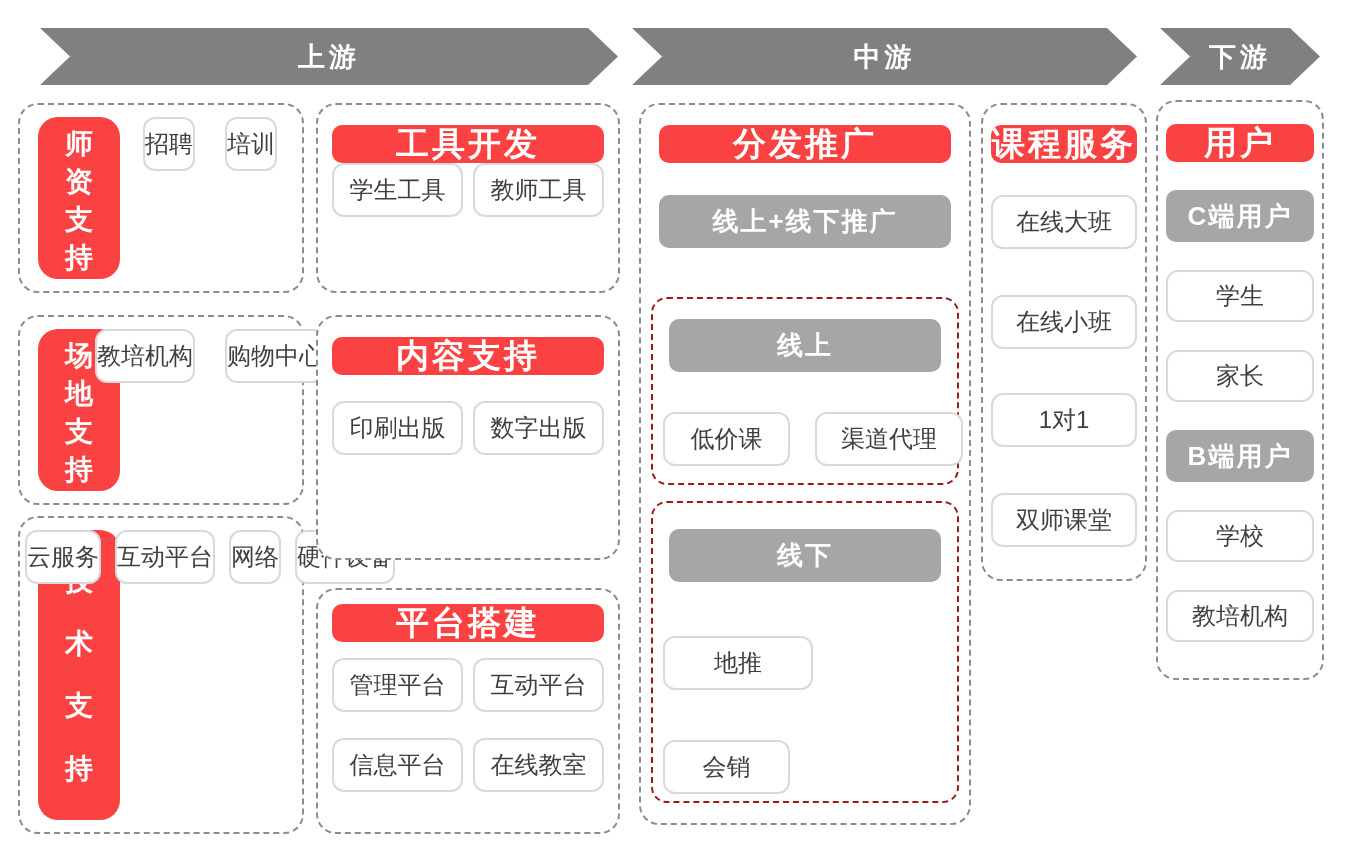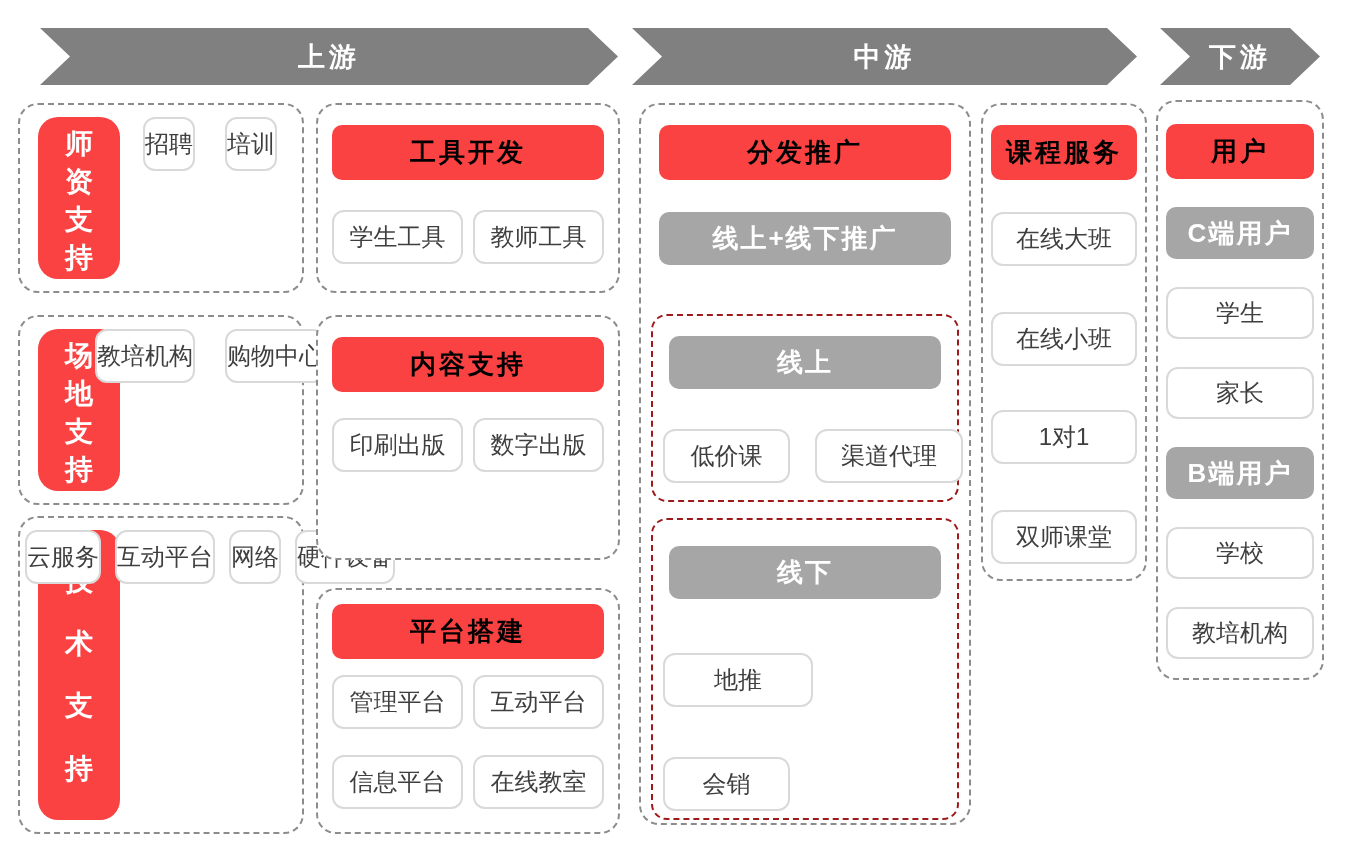--- a/index.html
+++ b/index.html
@@ -70,26 +70,26 @@
     color: var(--box-text, #3F3F3F);
     font-size: 24px;
     display: flex;
     align-items: center;
     justify-content: center;
     box-sizing: border-box;
     flex: none;
   }
 
   .rhead {
-    height: 55px;
+    height: 38px;
     background: var(--accent-red, #FA4242);
     border-radius: 10px;
-    color: #000000;
-    font-weight: bold;
-    font-size: 26px;
+    color: #ffffff;
+    font-weight: bold;
+    font-size: 33px;
     letter-spacing: 3px;
     display: flex;
     align-items: center;
     justify-content: center;
     flex: none;
   }
   .gpill {
     height: 53px;
     background: var(--pill-gray, #A6A6A6);
     border-radius: 10px;
@@ -162,21 +162,21 @@
     <div class="vitems tight">
       <div class="box">云服务</div>
       <div class="box">互动平台</div>
       <div class="box">网络</div>
       <div class="box">硬件设备</div>
     </div>
   </div>
 
   <div class="group hgroup" style="left:316px; top:103px; width:304px; height:190px;">
     <div class="rhead">工具开发</div>
-    <div class="row" style="margin-top:30px;">
+    <div class="row" style="">
       <div class="box">学生工具</div>
       <div class="box">教师工具</div>
     </div>
   </div>
 
   <div class="group hgroup" style="left:316px; top:315px; width:304px; height:245px;">
     <div class="rhead">内容支持</div>
     <div class="row" style="margin-top:26px;">
       <div class="box">印刷出版</div>
       <div class="box">数字出版</div>

